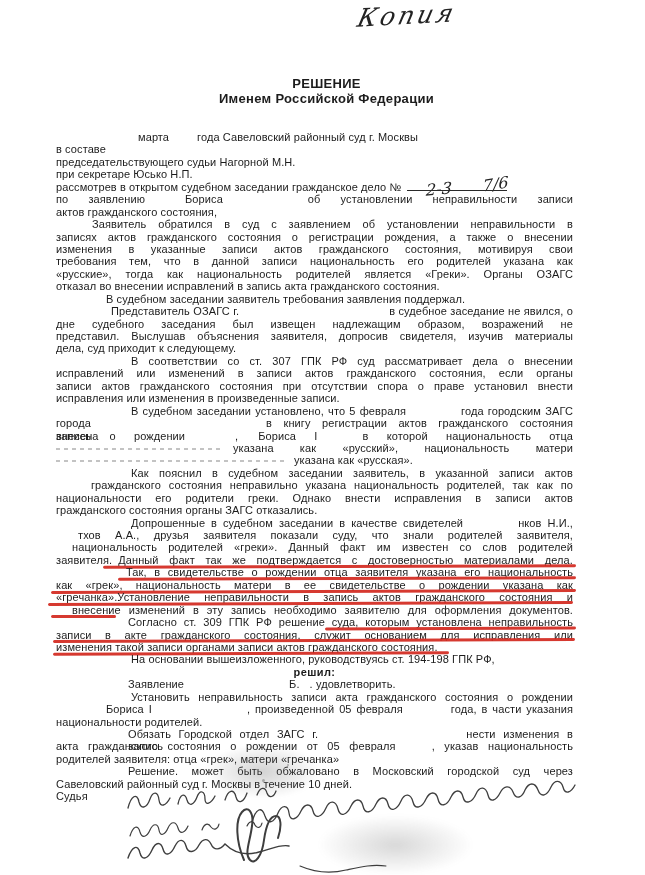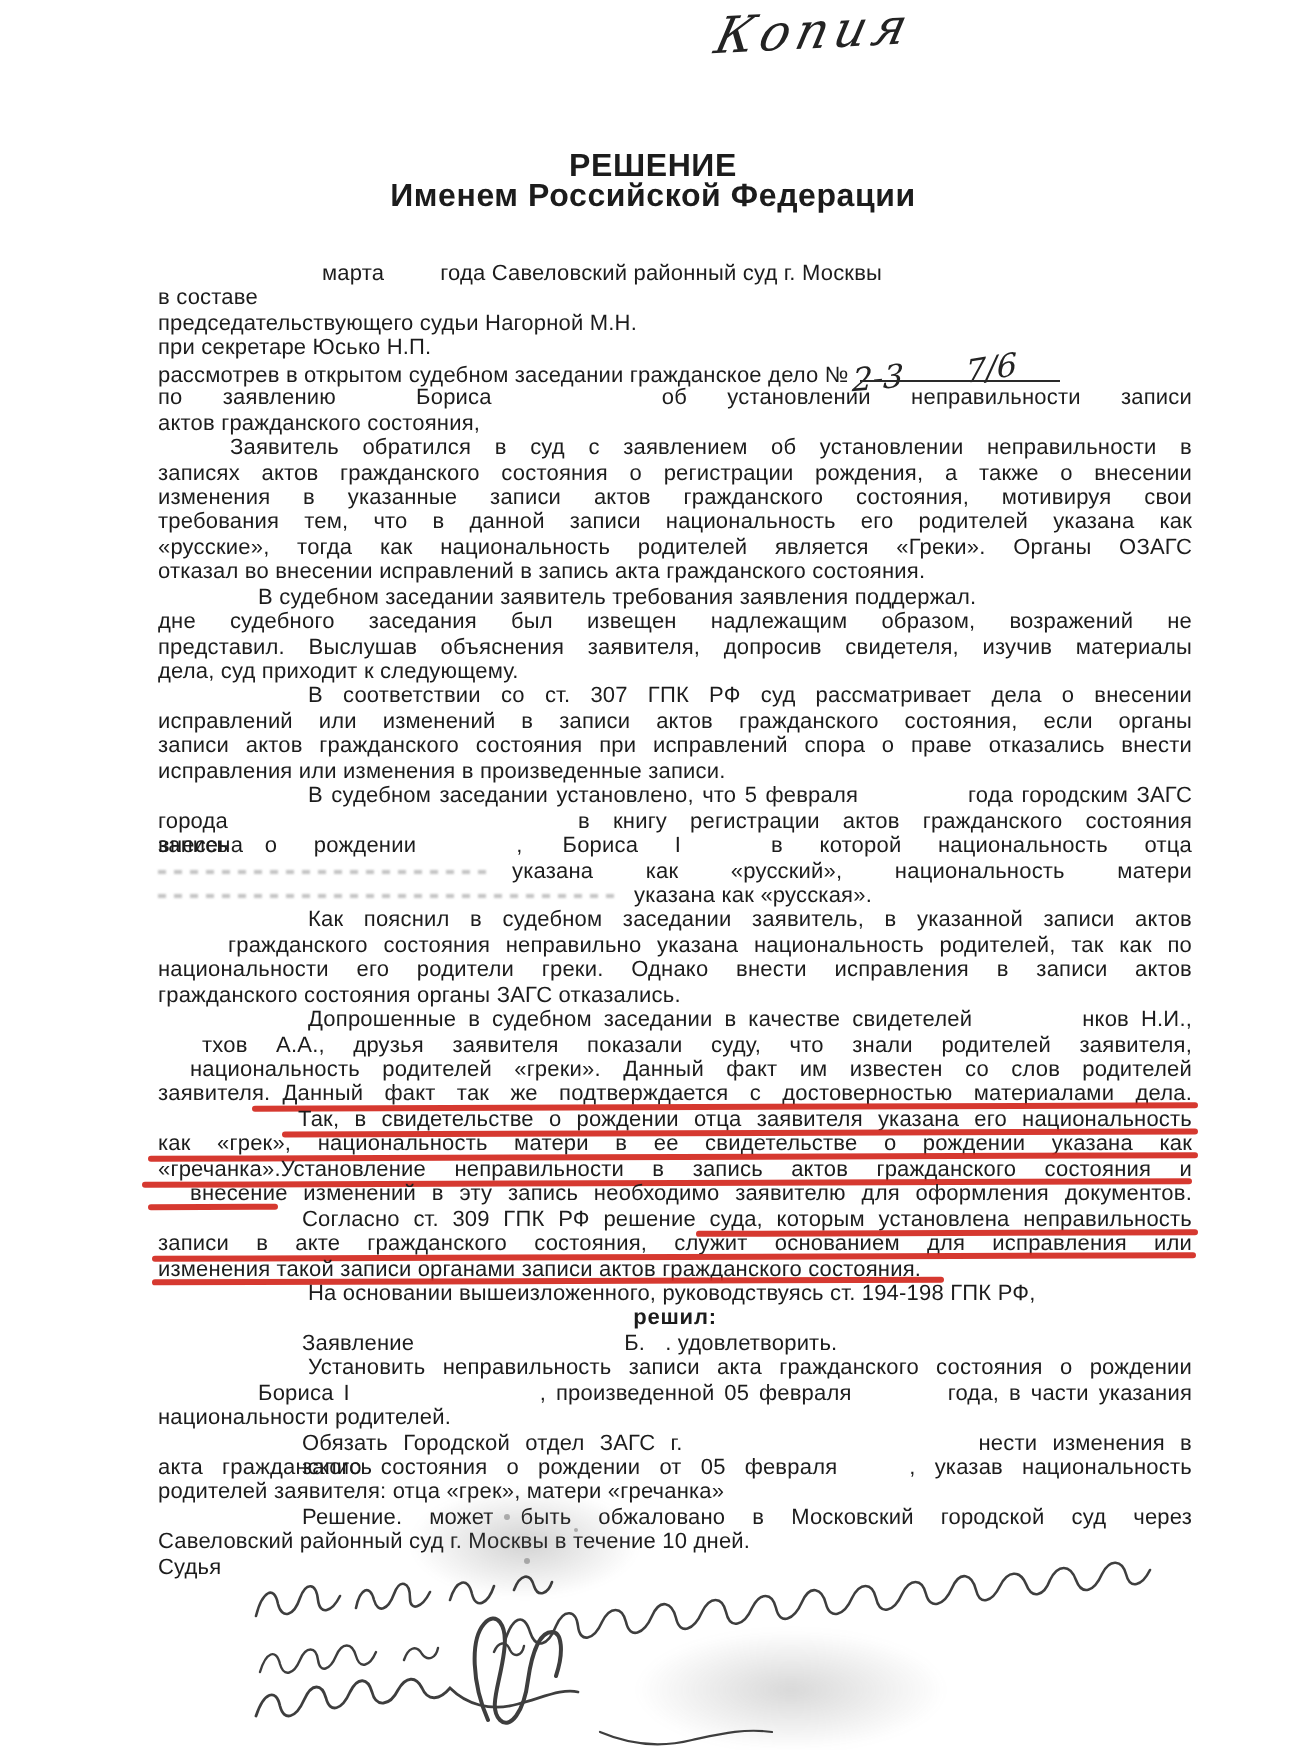--- a/index.html
+++ b/index.html
@@ -4,25 +4,25 @@
 <style>
   html,body{margin:0;padding:0;}
   body{
     width:645px;height:875px;position:relative;overflow:hidden;
     background:#ffffff;color:#1c1c1c;
     font-family:"Liberation Sans", sans-serif;
   }
   .page{position:absolute;inset:0;background:#ffffff;}
   .title{
     position:absolute;top:77px;left:68px;width:517px;
-    text-align:center;font-weight:bold;font-size:16px;line-height:14.5px;
+    text-align:center;font-weight:bold;font-size:13px;line-height:14.5px;
     letter-spacing:.3px;
   }
   .doc{
-    position:absolute;top:131px;left:79px;width:517px;
+    position:absolute;top:131px;left:56px;width:517px;
     font-size:11px;line-height:12.45px;letter-spacing:.1px;
   }
   .ln{position:relative;height:12.45px;}
   .ln.j{text-align:justify;text-align-last:justify;}
   .ln.l{text-align:left;}
   .ln.c{text-align:center;font-weight:bold;letter-spacing:.4px;}
   .gap{display:inline-block;height:1px;}
   .ulblank{display:inline-block;height:9px;border-bottom:1px solid #2a2a2a;}
   .faintbar{
     display:inline-block;height:2px;vertical-align:middle;
@@ -79,26 +79,27 @@
       <div class="ln l" style="padding-left: 0px;"><span>рассмотрев в открытом судебном заседании гражданское дело №</span><span class="gap" style="width: 6px;"></span><span class="ulblank" style="width: 100px;"></span></div>
       <div class="ln j" style="padding-left: 0px;"><span>по заявлению</span><span class="gap" style="width: 40px;"></span><span>Бориса</span><span class="gap" style="width: 85px;"></span><span>об установлении неправильности записи</span></div>
       <div class="ln l" style="padding-left: 0px;"><span>актов гражданского состояния,</span></div>
       <div class="ln j" style="padding-left: 36px;"><span>Заявитель обратился в суд с заявлением об установлении неправильности в</span></div>
       <div class="ln j" style="padding-left: 0px;"><span>записях актов гражданского состояния о регистрации рождения, а также о внесении</span></div>
       <div class="ln j" style="padding-left: 0px;"><span>изменения в указанные записи актов гражданского состояния, мотивируя свои</span></div>
       <div class="ln j" style="padding-left: 0px;"><span>требования тем, что в данной записи национальность его родителей указана как</span></div>
       <div class="ln j" style="padding-left: 0px;"><span>«русские», тогда как национальность родителей является «Греки». Органы ОЗАГС</span></div>
       <div class="ln l" style="padding-left: 0px;"><span>отказал во внесении исправлений в запись акта гражданского состояния.</span></div>
       <div class="ln l" style="padding-left: 50px;"><span>В судебном заседании заявитель требования заявления поддержал.</span></div>
+      <div class="ln j" style="padding-left: 55px;"><span>Представитель ОЗАГС г.</span><span class="gap" style="width: 150px;"></span><span>в судебное заседание не явился, о</span></div>
       <div class="ln j" style="padding-left: 0px;"><span>дне судебного заседания был извещен надлежащим образом, возражений не</span></div>
       <div class="ln j" style="padding-left: 0px;"><span>представил. Выслушав объяснения заявителя, допросив свидетеля, изучив материалы</span></div>
       <div class="ln l" style="padding-left: 0px;"><span>дела, суд приходит к следующему.</span></div>
       <div class="ln j" style="padding-left: 75px;"><span>В соответствии со ст. 307 ГПК РФ суд рассматривает дела о внесении</span></div>
       <div class="ln j" style="padding-left: 0px;"><span>исправлений или изменений в записи  актов гражданского состояния, если органы</span></div>
-      <div class="ln j" style="padding-left: 0px;"><span>записи актов гражданского состояния при исправлений спора о праве отказались внести</span></div>
+      <div class="ln j" style="padding-left: 0px;"><span>записи актов гражданского состояния при отсутствии спора о праве установил внести</span></div>
       <div class="ln l" style="padding-left: 0px;"><span>исправления или изменения в произведенные записи.</span></div>
       <div class="ln j" style="padding-left: 75px;"><span>В судебном заседании установлено, что 5 февраля</span><span class="gap" style="width: 55px;"></span><span>года городским ЗАГС</span></div>
       <div class="ln j" style="padding-left: 0px;"><span>города</span><span class="gap" style="width: 175px;"></span><span>в книгу регистрации актов гражданского состояния внесена</span></div>
       <div class="ln j" style="padding-left: 0px;"><span>запись о рождении</span><span class="gap" style="width: 50px;"></span><span>,</span><span class="gap" style="width: 20px;"></span><span>Бориса I</span><span class="gap" style="width: 45px;"></span><span>в которой национальность отца</span></div>
       <div class="ln j" style="padding-left: 0px;"><span class="faintbar" style="width: 165px;"></span><span class="gap" style="width: 12px;"></span><span>указана как «русский», национальность матери</span></div>
       <div class="ln l" style="padding-left: 0px;"><span class="faintbar" style="width: 230px;"></span><span class="gap" style="width: 8px;"></span><span>указана как «русская».</span></div>
       <div class="ln j" style="padding-left: 75px;"><span>Как пояснил в судебном заседании заявитель, в указанной записи актов</span></div>
       <div class="ln j" style="padding-left: 0px; margin-left: 35px;"><span>гражданского состояния неправильно указана национальность родителей, так как по</span></div>
       <div class="ln j" style="padding-left: 0px;"><span>национальности его родители греки. Однако внести исправления в записи актов</span></div>
       <div class="ln l" style="padding-left: 0px;"><span>гражданского состояния органы ЗАГС отказались.</span></div>

